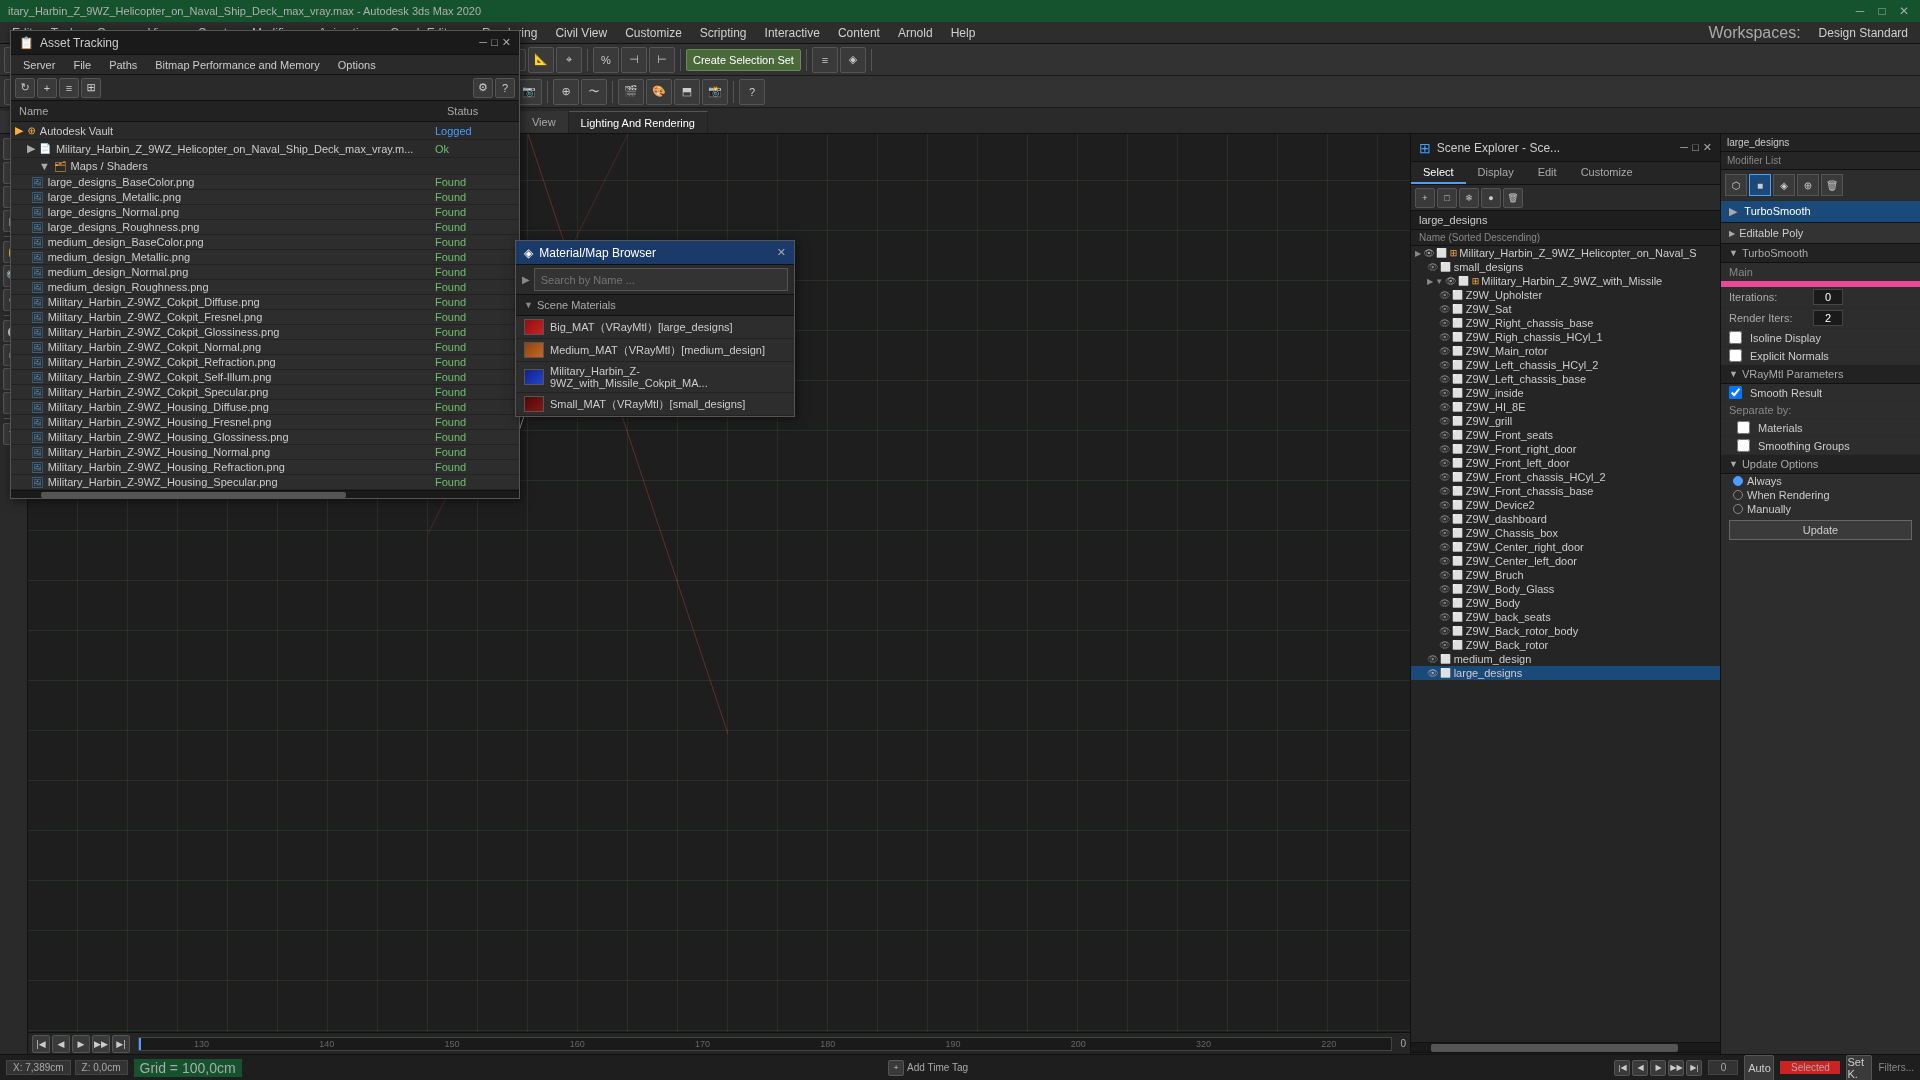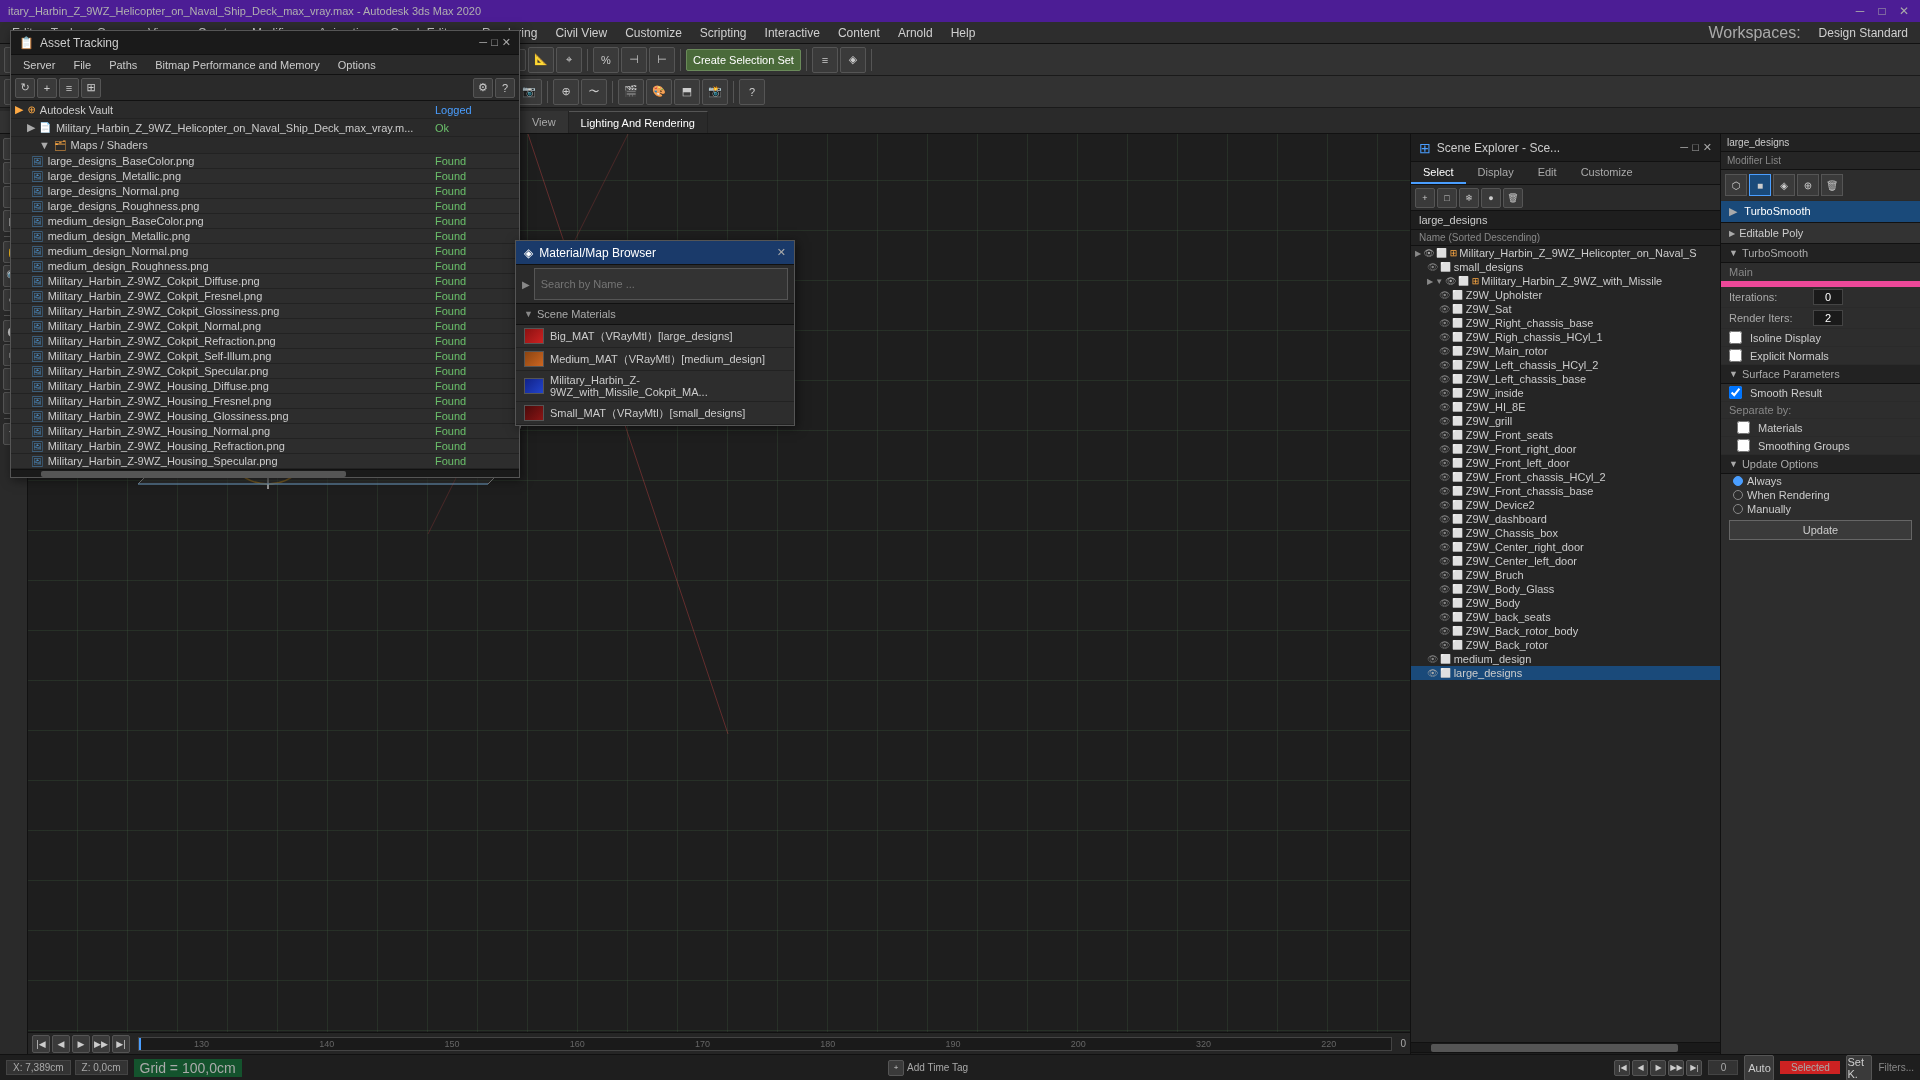--- a/index.html
+++ b/index.html
@@ -10,21 +10,21 @@
       background: #2b2b2b;
       font-family: 'Segoe UI', Tahoma, sans-serif;
       font-size: 11px;
       color: #d0d0d0;
       user-select: none;
     }
 
     
     #title-bar {
       height: 22px;
-      background: #4c1d95;
+      background: #14532d;
       display: flex;
       align-items: center;
       padding: 0 8px;
       font-size: 11px;
       color: #b0b0b0;
       justify-content: space-between;
     }
     #title-bar-controls { display: flex; gap: 6px; }
     #title-bar-controls span {
       width: 16px; height: 16px;
@@ -368,21 +368,21 @@
     }
     #mb-title { font-size: 12px; color: #fff; display: flex; align-items: center; gap: 6px; }
     #mb-search {
       padding: 3px 6px;
       background: #2a2a2a;
       border-bottom: 1px solid #111;
       display: flex; align-items: center; gap: 4px;
     }
     #mb-search-input {
       flex: 1;
-      height: 32px;
+      height: 23px;
       background: #333;
       border: 1px solid #555;
       color: #ccc;
       font-size: 11px;
       padding: 0 6px;
     }
     #mb-section-label {
       padding: 4px 8px;
       background: #222;
       font-size: 11px;
@@ -978,21 +978,21 @@
       <input type="checkbox" style="margin-right: 4px;">
       <span>Isoline Display</span>
     </div>
     <div class="props-row">
       <input type="checkbox" style="margin-right: 4px;">
       <span>Explicit Normals</span>
     </div>
 
     <div class="props-section-header">
       <span style="color:#aaa;font-size:9px;">▼</span>
-      <span>Surface Parameters</span>
+      <span>VRayMtl Parameters</span>
     </div>
     <div class="props-row">
       <input type="checkbox" checked="" style="margin-right: 4px;">
       <span>Smooth Result</span>
     </div>
     <div style="padding:2px 8px;font-size:11px;color:#888;border-bottom:1px solid #2a2a2a;">Separate by:</div>
     <div class="props-row">
       <input type="checkbox" style="margin-right: 4px; margin-left: 8px;">
       <span>Materials</span>
     </div>
@@ -1042,20 +1042,24 @@
     <div class="at-menu">Options</div>
   </div>
   <div id="at-toolbar">
     <div class="tb-btn" style="width:20px;height:20px;">↻</div>
     <div class="tb-btn" style="width:20px;height:20px;">+</div>
     <div class="tb-btn" style="width:20px;height:20px;">≡</div>
     <div class="tb-btn" style="width:20px;height:20px;">⊞</div>
     <div style="flex:1;"></div>
     <div class="tb-btn" style="width:20px;height:20px;">⚙</div>
     <div class="tb-btn" style="width:20px;height:20px;">?</div>
+  </div>
+  <div id="at-header">
+    <span class="at-col-name">Name</span>
+    <span class="at-col-status">Status</span>
   </div>
   <div id="at-content">
 
     <div class="at-group">
       <span style="color:#ffaa44;margin-right:4px;">▶</span>
       <span style="color:#ffaa44;font-size:10px;margin-right:4px;">⊕</span>
       <span style="flex:1;">Autodesk Vault</span>
       <span style="color:#4a9eff;width:80px;">Logged</span>
     </div>
 

